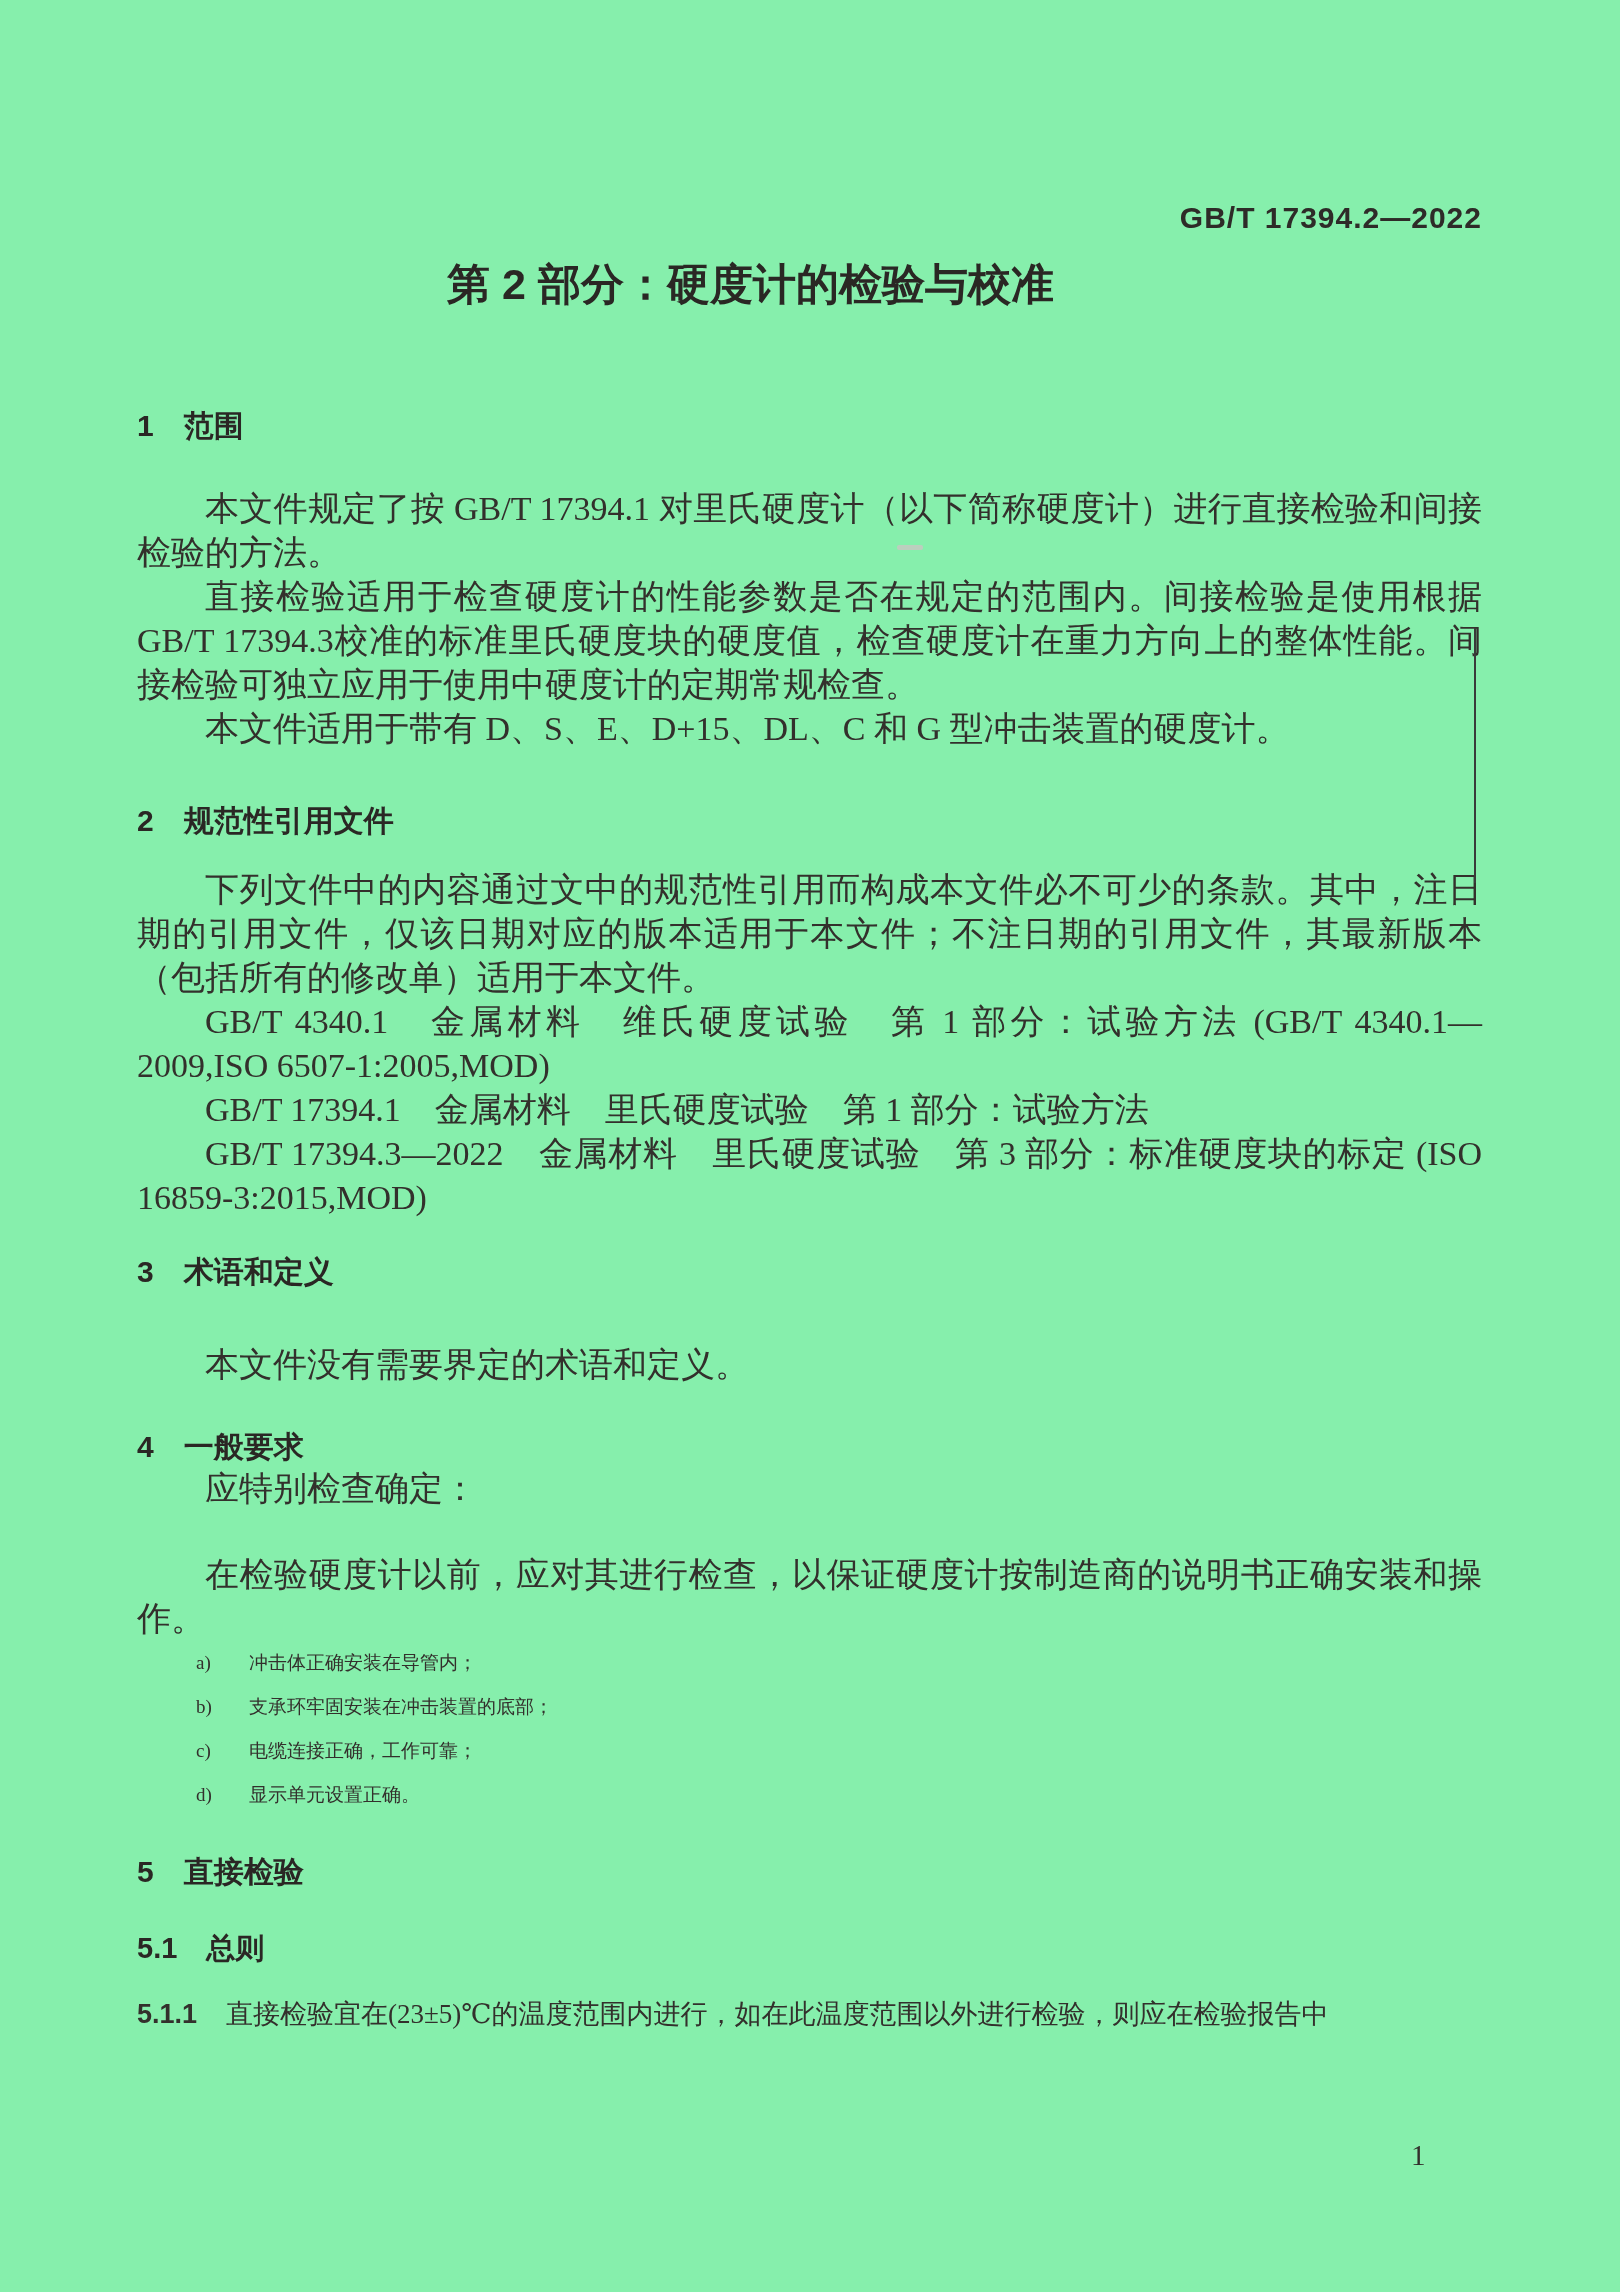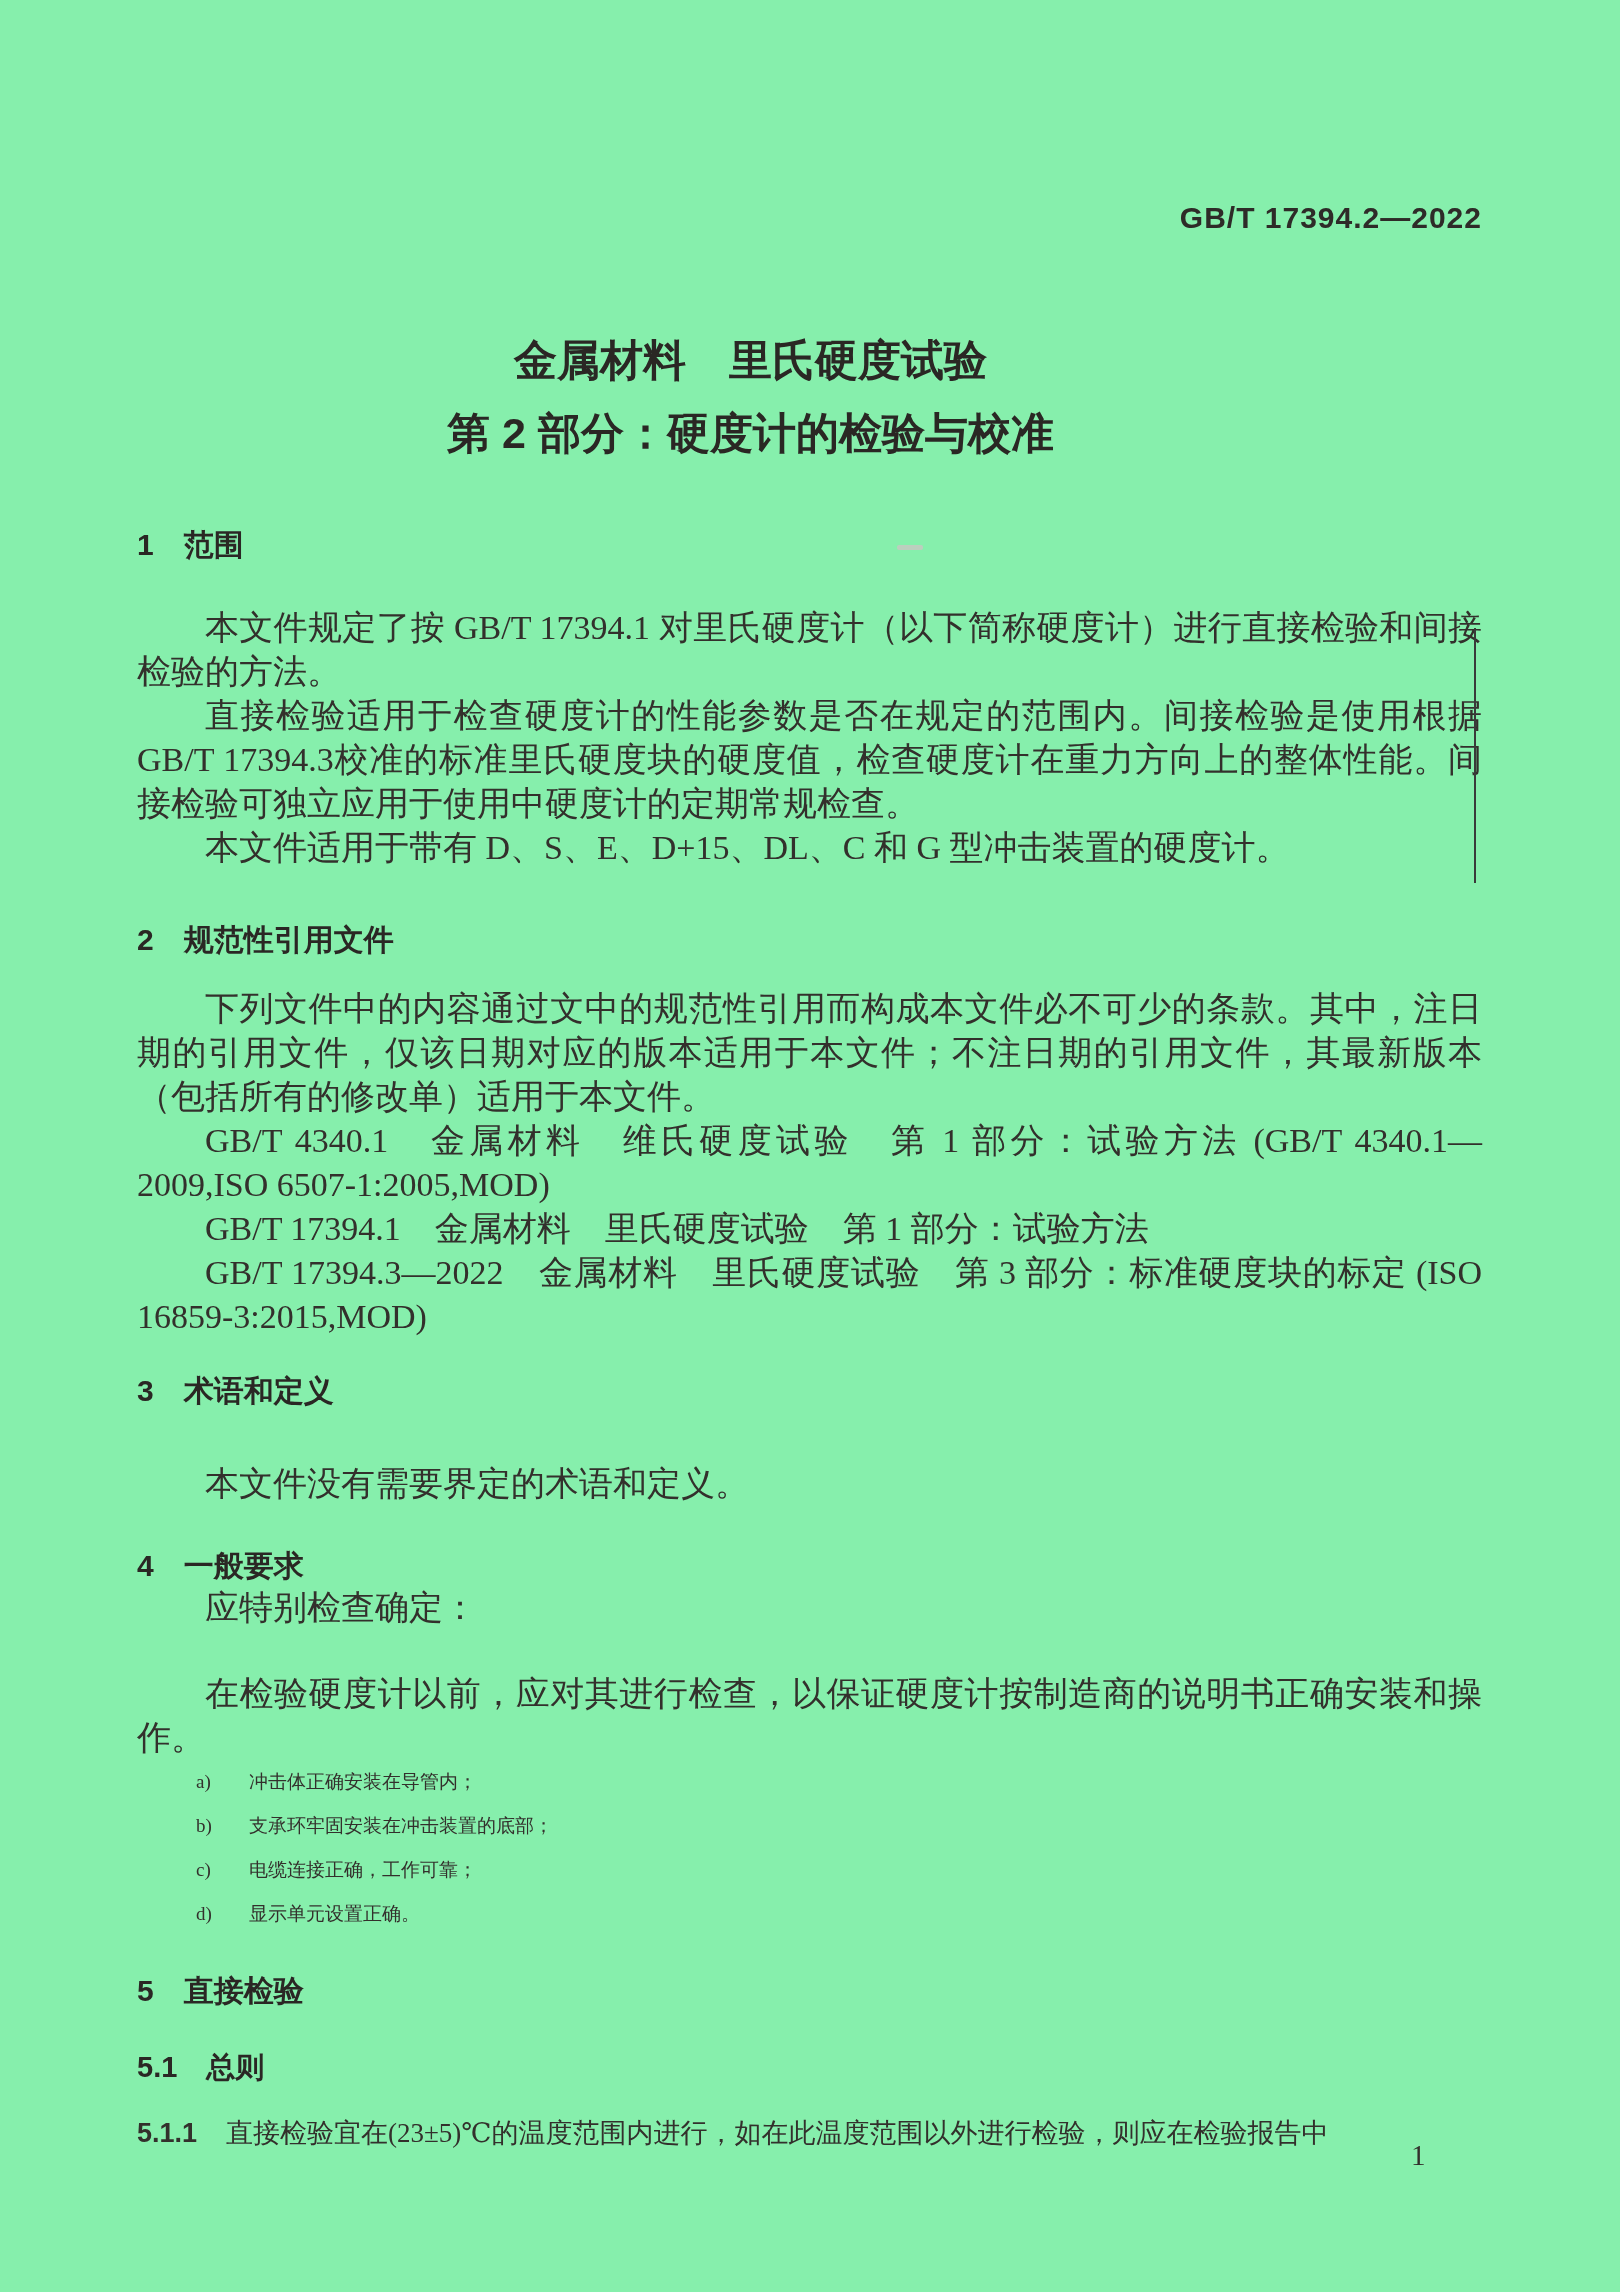--- a/index.html
+++ b/index.html
@@ -116,25 +116,24 @@
 </head>
 <body>
 
 <div class="page">
 
   <div class="content">
 
     <div class="std-code">GB/T 17394.2—2022</div>
 
     <div class="title-wrap">
-      <div class="title-line1">金属材料　里氏硬度试验</div>
       <div class="title-line2">第 2 部分：硬度计的检验与校准</div>
     </div>
 
-    <div class="h-sec" style="margin-top:65px">1　范围</div>
+    <div class="h-sec" style="margin-top:95px">1　范围</div>
     <div class="p" style="margin-top:41px">本文件规定了按 GB/T 17394.1 对里氏硬度计（以下简称硬度计）进行直接检验和间接检验的方法。</div>
     <div class="p">直接检验适用于检查硬度计的性能参数是否在规定的范围内。间接检验是使用根据 GB/T 17394.3校准的标准里氏硬度块的硬度值，检查硬度计在重力方向上的整体性能。间接检验可独立应用于使用中硬度计的定期常规检查。</div>
     <div class="p">本文件适用于带有 D、S、E、D+15、DL、C 和 G 型冲击装置的硬度计。</div>
 
     <div class="h-sec" style="margin-top:49px">2　规范性引用文件</div>
     <div class="p" style="margin-top:27.4px">下列文件中的内容通过文中的规范性引用而构成本文件必不可少的条款。其中，注日期的引用文件，仅该日期对应的版本适用于本文件；不注日期的引用文件，其最新版本（包括所有的修改单）适用于本文件。</div>
     <div class="p">GB/T 4340.1　金属材料　维氏硬度试验　第 1 部分：试验方法 (GB/T 4340.1—2009,ISO 6507-1:2005,MOD)</div>
     <div class="p">GB/T 17394.1　金属材料　里氏硬度试验　第 1 部分：试验方法</div>
     <div class="p">GB/T 17394.3—2022　金属材料　里氏硬度试验　第 3 部分：标准硬度块的标定 (ISO 16859-3:2015,MOD)</div>
 

